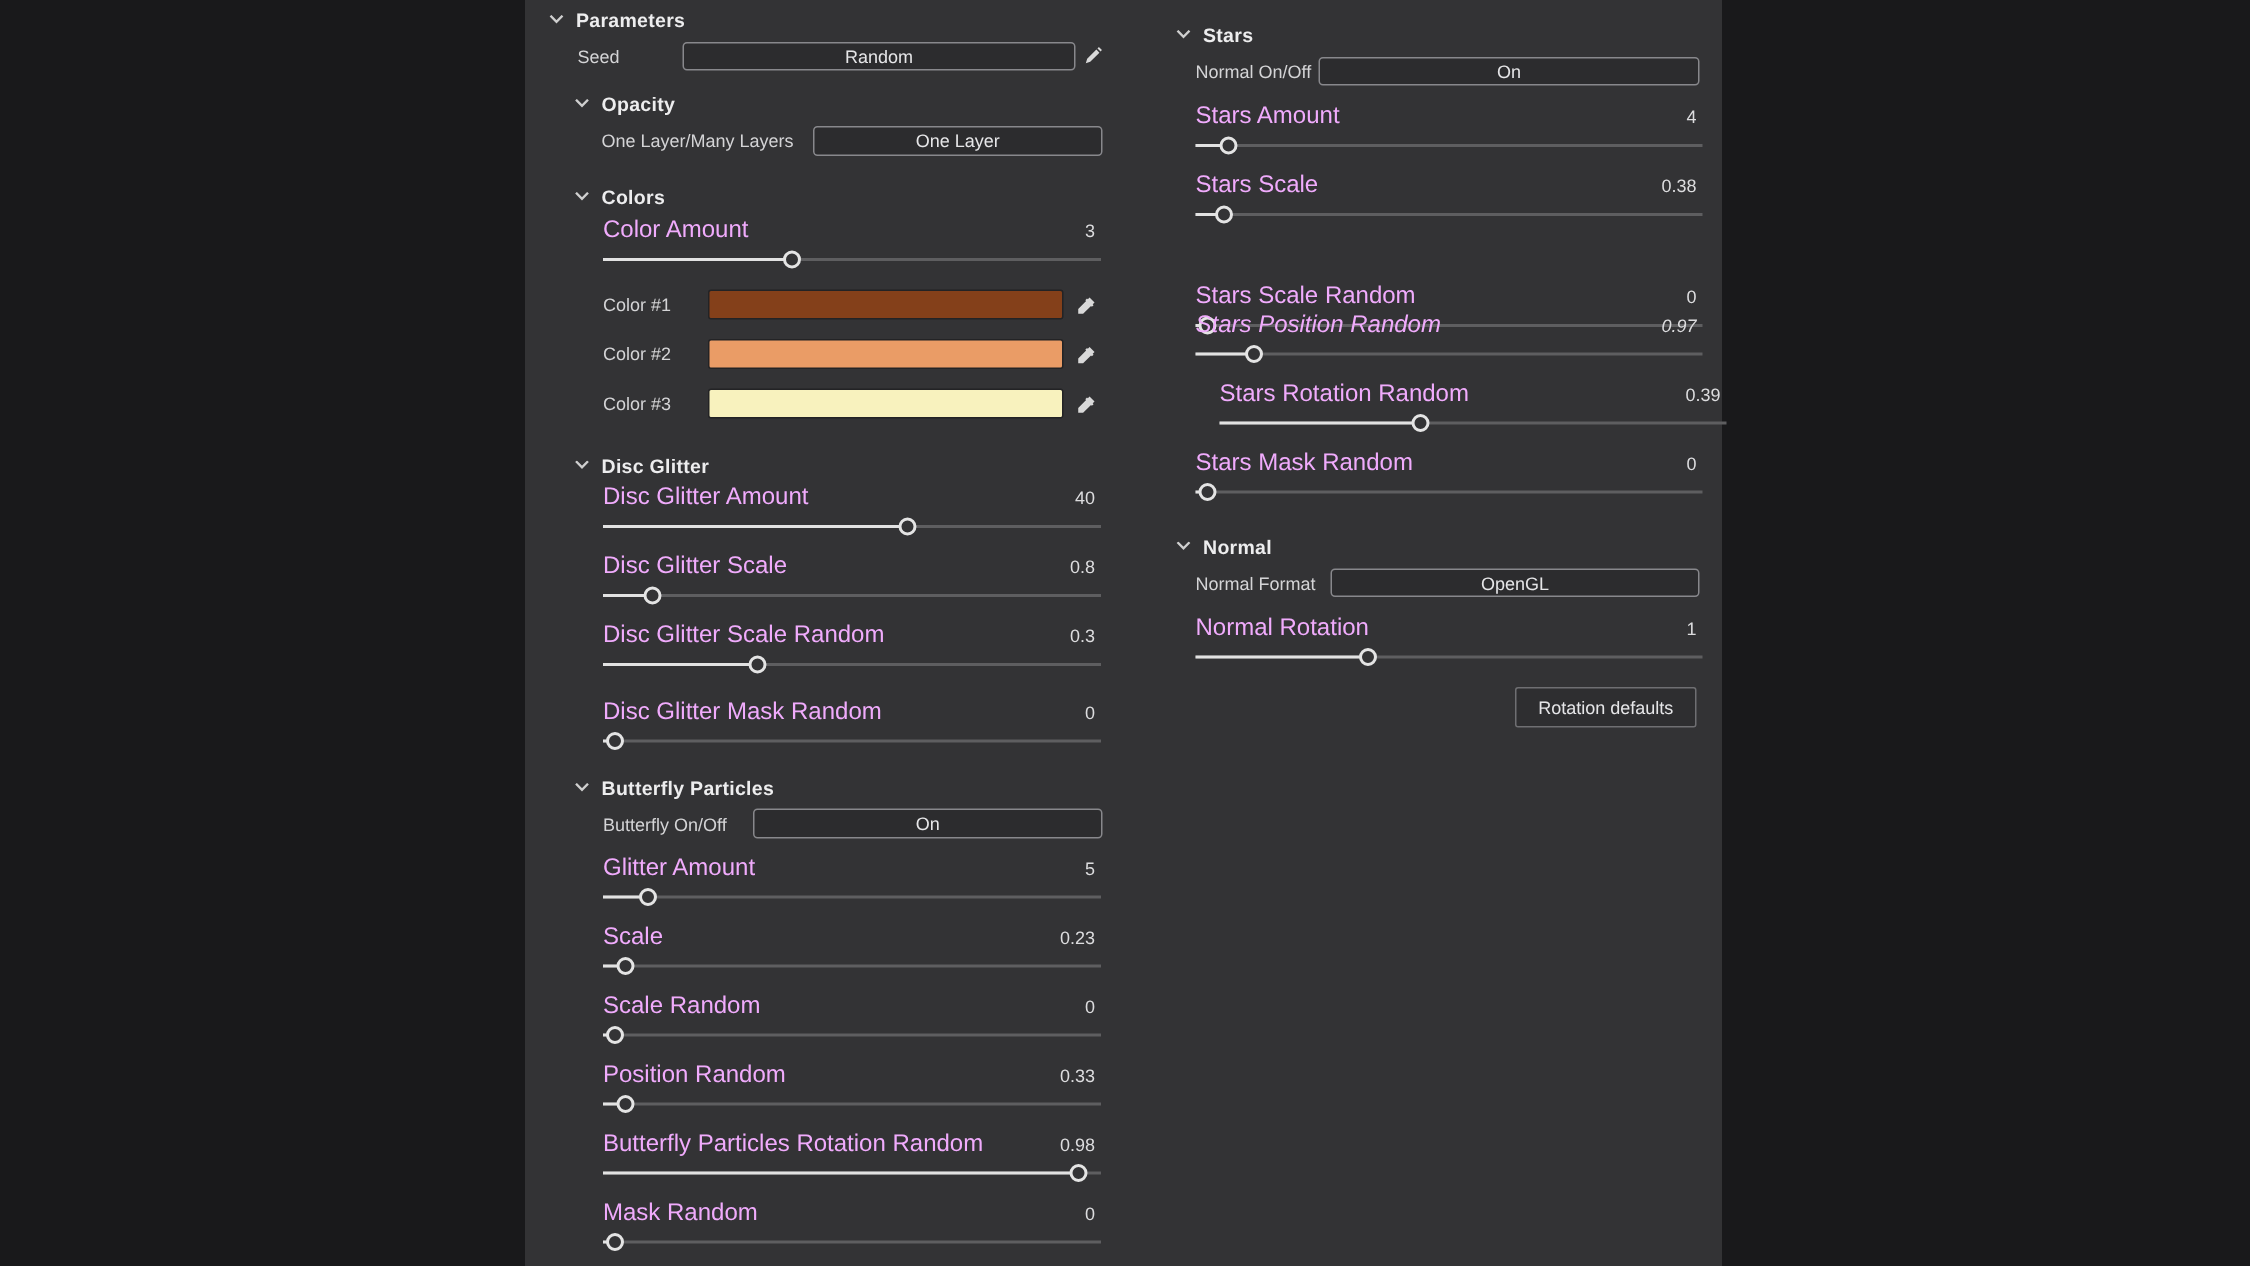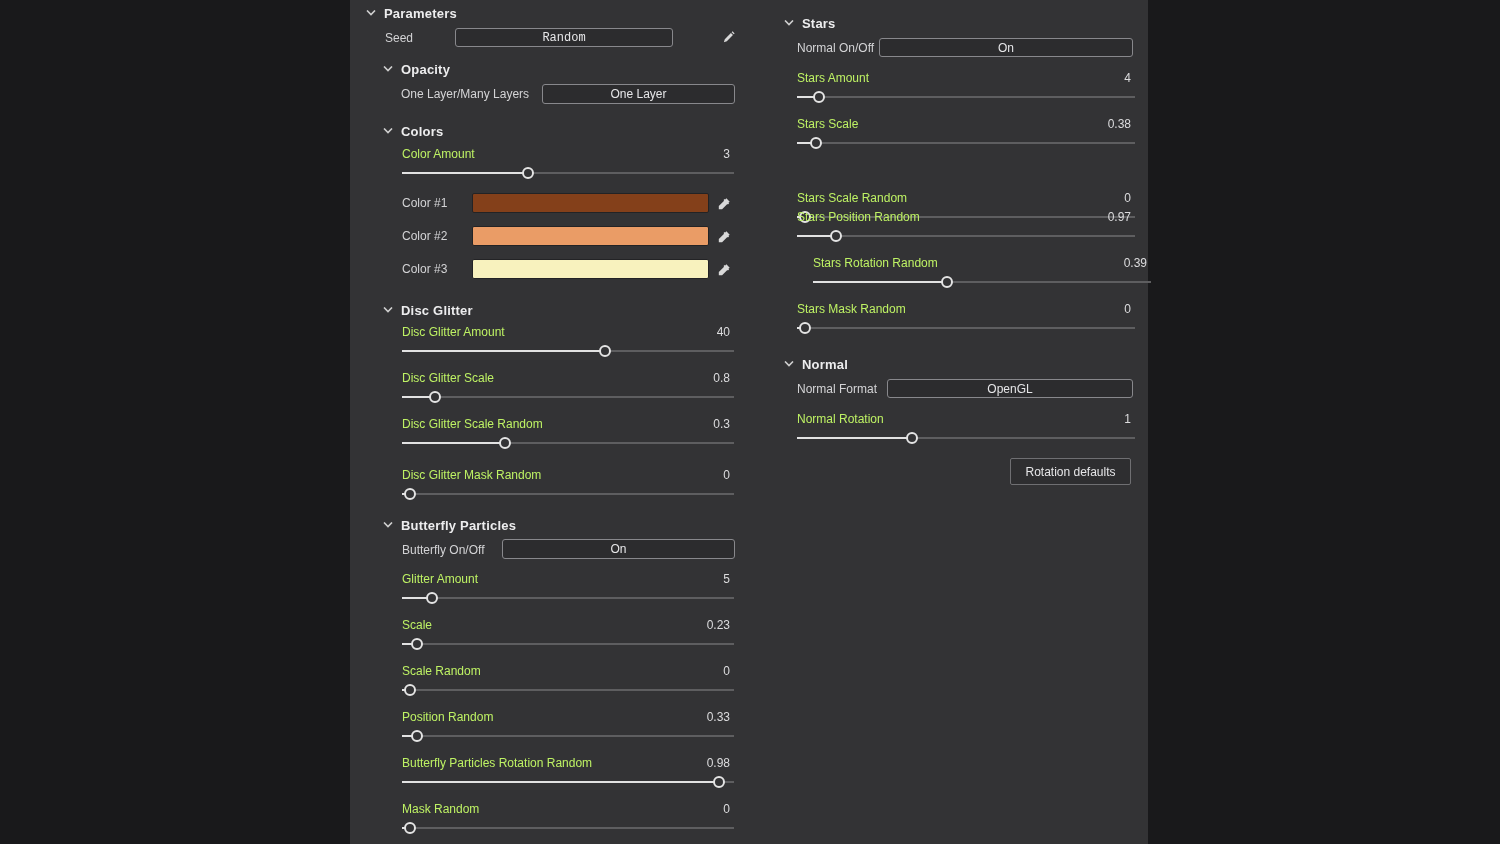--- a/index.html
+++ b/index.html
@@ -13,21 +13,21 @@
 
   
   .hdr{display:flex;align-items:center;gap:8px;height:18px;cursor:pointer;}
   .hdr .chev{display:flex;align-items:center;}
   .hdr .htxt{color:#ededee;font-size:13px;font-weight:bold;letter-spacing:.2px;}
 
   
   .prow{position:absolute;left:52px;width:332px;}
   .col-right .prow{left:14px;width:338px;}
   .lrow{display:flex;justify-content:space-between;align-items:center;height:16px;}
-  .lbl{color:#bef264;font-size:12px;white-space:nowrap;}
+  .lbl{color:#f0abfc;font-size:16px;white-space:nowrap;}
   .val{color:#dcdcde;font-size:12px;padding-right:4px;}
 
   
   .slider{position:absolute;left:0;top:20px;width:100%;height:14px;cursor:pointer;}
   .slider::before{content:"";position:absolute;left:0;right:0;top:6px;height:2px;background:#5e5e60;}
   .slider .fill{position:absolute;left:0;top:6px;height:2px;width:var(--p,0%);background:#e2e2e2;}
   .slider .knob{position:absolute;top:1px;left:var(--p,0%);margin-left:-6px;width:8px;height:8px;
     border:2px solid #e4e4e4;border-radius:50%;background:#333335;}
 
   
@@ -55,21 +55,21 @@
       <span class="chev">
         <svg viewBox="0 0 10 6" width="10" height="6">
             <polyline points="1,0.5 5,4.5 9,0.5" fill="none" stroke="#cfcfcf" stroke-width="1.6"></polyline>
           </svg>
       </span>
       <span class="htxt">Parameters</span>
     </div>
 
     <div class="group" style="top:27px;left:0;width:400px;height:21px;">
       <span class="rowlabel" style="left:35px;top:0;height:21px;">Seed</span>
-      <div class="btn" style="left:105px;top:1px;width:218px;height:19px;font-family:Liberation Mono, monospace;">Random</div>
+      <div class="btn" style="left:105px;top:1px;width:262px;height:19px;">Random</div>
       <span class="iconbtn" style="left:370px;top:2px;">
         <svg viewBox="0 0 14 14" width="13" height="13">
             <path d="M2 12l1-3.2 6.6-6.6 2.2 2.2L5.2 11 2 12zM10.4 1.4l2.2 2.2 1-1L11.4.4l-1 1z" fill="#d9d9d9"></path>
           </svg>
       </span>
     </div>
 
     <div class="group hdr" style="top:60px;left:33px;">
       <span class="chev">
         <svg viewBox="0 0 10 6" width="10" height="6">
@@ -299,21 +299,21 @@
     <div class="group prow" style="top:162px;height:34px;margin-top:28px;">
       <div class="lrow">
         <span class="lbl">Stars Scale Random</span>
         <span class="val">0</span>
       </div>
       <div class="slider" style="--p: 2.5%;">
         <div class="fill"></div>
         <div class="knob"></div>
       </div>
     </div>
-    <div class="group prow" style="top:209px;height:34px;">
+    <div class="group prow" style="top:209px;height:34px;font-style:italic;">
       <div class="lrow">
         <span class="lbl">Stars Position Random</span>
         <span class="val">0.97</span>
       </div>
       <div class="slider" style="--p: 11.5%;">
         <div class="fill"></div>
         <div class="knob"></div>
       </div>
     </div>
     <div class="group prow" style="top:255px;height:34px;margin-left:16px;">

